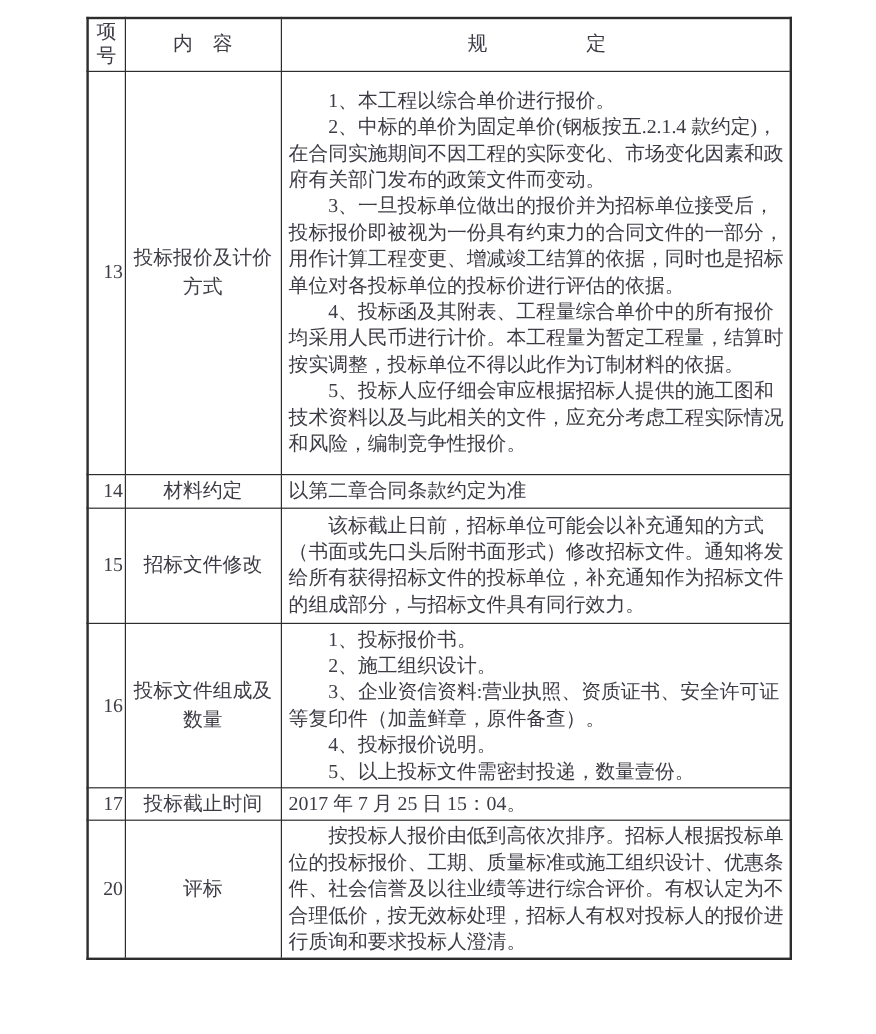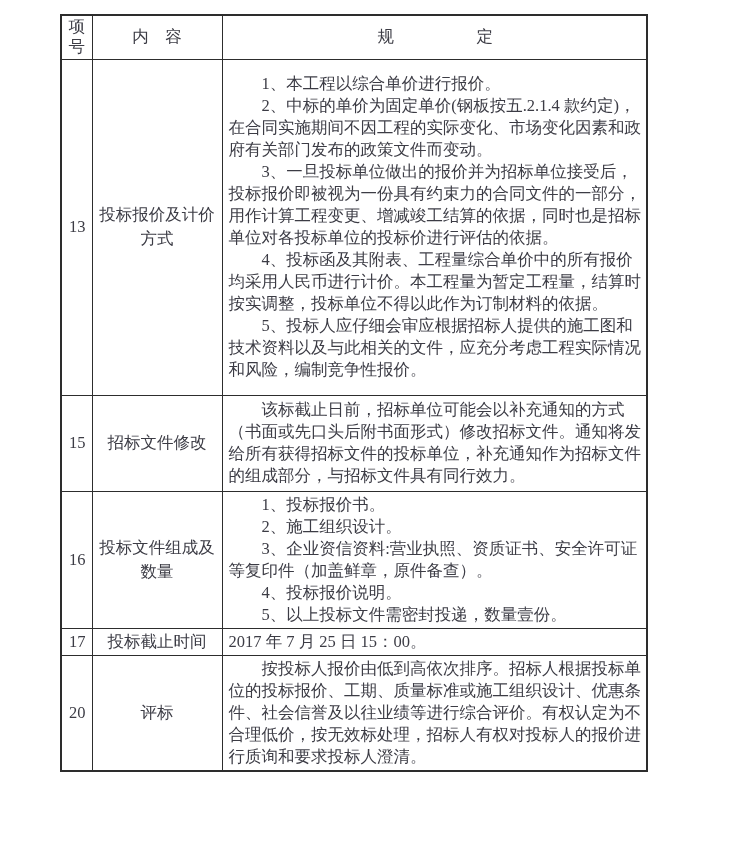--- a/index.html
+++ b/index.html
@@ -9,40 +9,40 @@
   }
   body {
     position: relative;
     width: 730px;
     height: 862px;
     font-family: "Liberation Serif", "DejaVu Serif", serif;
     color: #3c3c45;
   }
   table.doc-table {
     position: absolute;
-    left: 60px;
+    left: 72px;
     top: 14px;
     width: 586px;
     border-collapse: collapse;
     table-layout: fixed;
     border: 2px solid #2d2d2d;
     font-size: 16.5px;
     line-height: 22px;
   }
   .doc-table th, .doc-table td {
     border: 1px solid #2d2d2d;
     font-weight: normal;
     overflow: hidden;
   }
   col.c-no      { width: 31px; }
   col.c-content { width: 130px; }
   col.c-rule    { width: 425px; }
 
   .cell-no {
-    text-align: center;
+    text-align: right;
     vertical-align: middle;
     padding: 0 1px 0 2px;
     line-height: 20px;
   }
   .cell-content {
     text-align: center;
     vertical-align: middle;
     padding: 0 6px;
     line-height: 24px;
   }
@@ -95,20 +95,27 @@
       <td class="cell-no">13</td>
       <td class="cell-content">投标报价及计价方式</td>
       <td class="cell-rules indent">
         <p>1、本工程以综合单价进行报价。</p>
         <p>2、中标的单价为固定单价(钢板按五.2.1.4 款约定)，在合同实施期间不因工程的实际变化、市场变化因素和政府有关部门发布的政策文件而变动。</p>
         <p>3、一旦投标单位做出的报价并为招标单位接受后，投标报价即被视为一份具有约束力的合同文件的一部分，用作计算工程变更、增减竣工结算的依据，同时也是招标单位对各投标单位的投标价进行评估的依据。</p>
         <p>4、投标函及其附表、工程量综合单价中的所有报价均采用人民币进行计价。本工程量为暂定工程量，结算时按实调整，投标单位不得以此作为订制材料的依据。</p>
         <p>5、投标人应仔细会审应根据招标人提供的施工图和技术资料以及与此相关的文件，应充分考虑工程实际情况和风险，编制竞争性报价。</p>
       </td>
     </tr>
+    <tr class="h-r14">
+      <td class="cell-no">14</td>
+      <td class="cell-content">材料约定</td>
+      <td class="cell-rules flush">
+        <p>以第二章合同条款约定为准</p>
+      </td>
+    </tr>
     <tr class="h-r15">
       <td class="cell-no">15</td>
       <td class="cell-content">招标文件修改</td>
       <td class="cell-rules indent">
         <p>该标截止日前，招标单位可能会以补充通知的方式（书面或先口头后附书面形式）修改招标文件。通知将发给所有获得招标文件的投标单位，补充通知作为招标文件的组成部分，与招标文件具有同行效力。</p>
       </td>
     </tr>
     <tr class="h-r16">
       <td class="cell-no">16</td>
       <td class="cell-content">投标文件组成及数量</td>
@@ -117,21 +124,21 @@
         <p>2、施工组织设计。</p>
         <p>3、企业资信资料:营业执照、资质证书、安全许可证等复印件（加盖鲜章，原件备查）。</p>
         <p>4、投标报价说明。</p>
         <p>5、以上投标文件需密封投递，数量壹份。</p>
       </td>
     </tr>
     <tr class="h-r17">
       <td class="cell-no">17</td>
       <td class="cell-content">投标截止时间</td>
       <td class="cell-rules flush">
-        <p>2017 年 7 月 25 日 15：00。</p>
+        <p>2017 年 7 月 25 日 15：04。</p>
       </td>
     </tr>
     <tr class="h-r20">
       <td class="cell-no">20</td>
       <td class="cell-content">评标</td>
       <td class="cell-rules indent">
         <p>按投标人报价由低到高依次排序。招标人根据投标单位的投标报价、工期、质量标准或施工组织设计、优惠条件、社会信誉及以往业绩等进行综合评价。有权认定为不合理低价，按无效标处理，招标人有权对投标人的报价进行质询和要求投标人澄清。</p>
       </td>
     </tr>
   </tbody>

